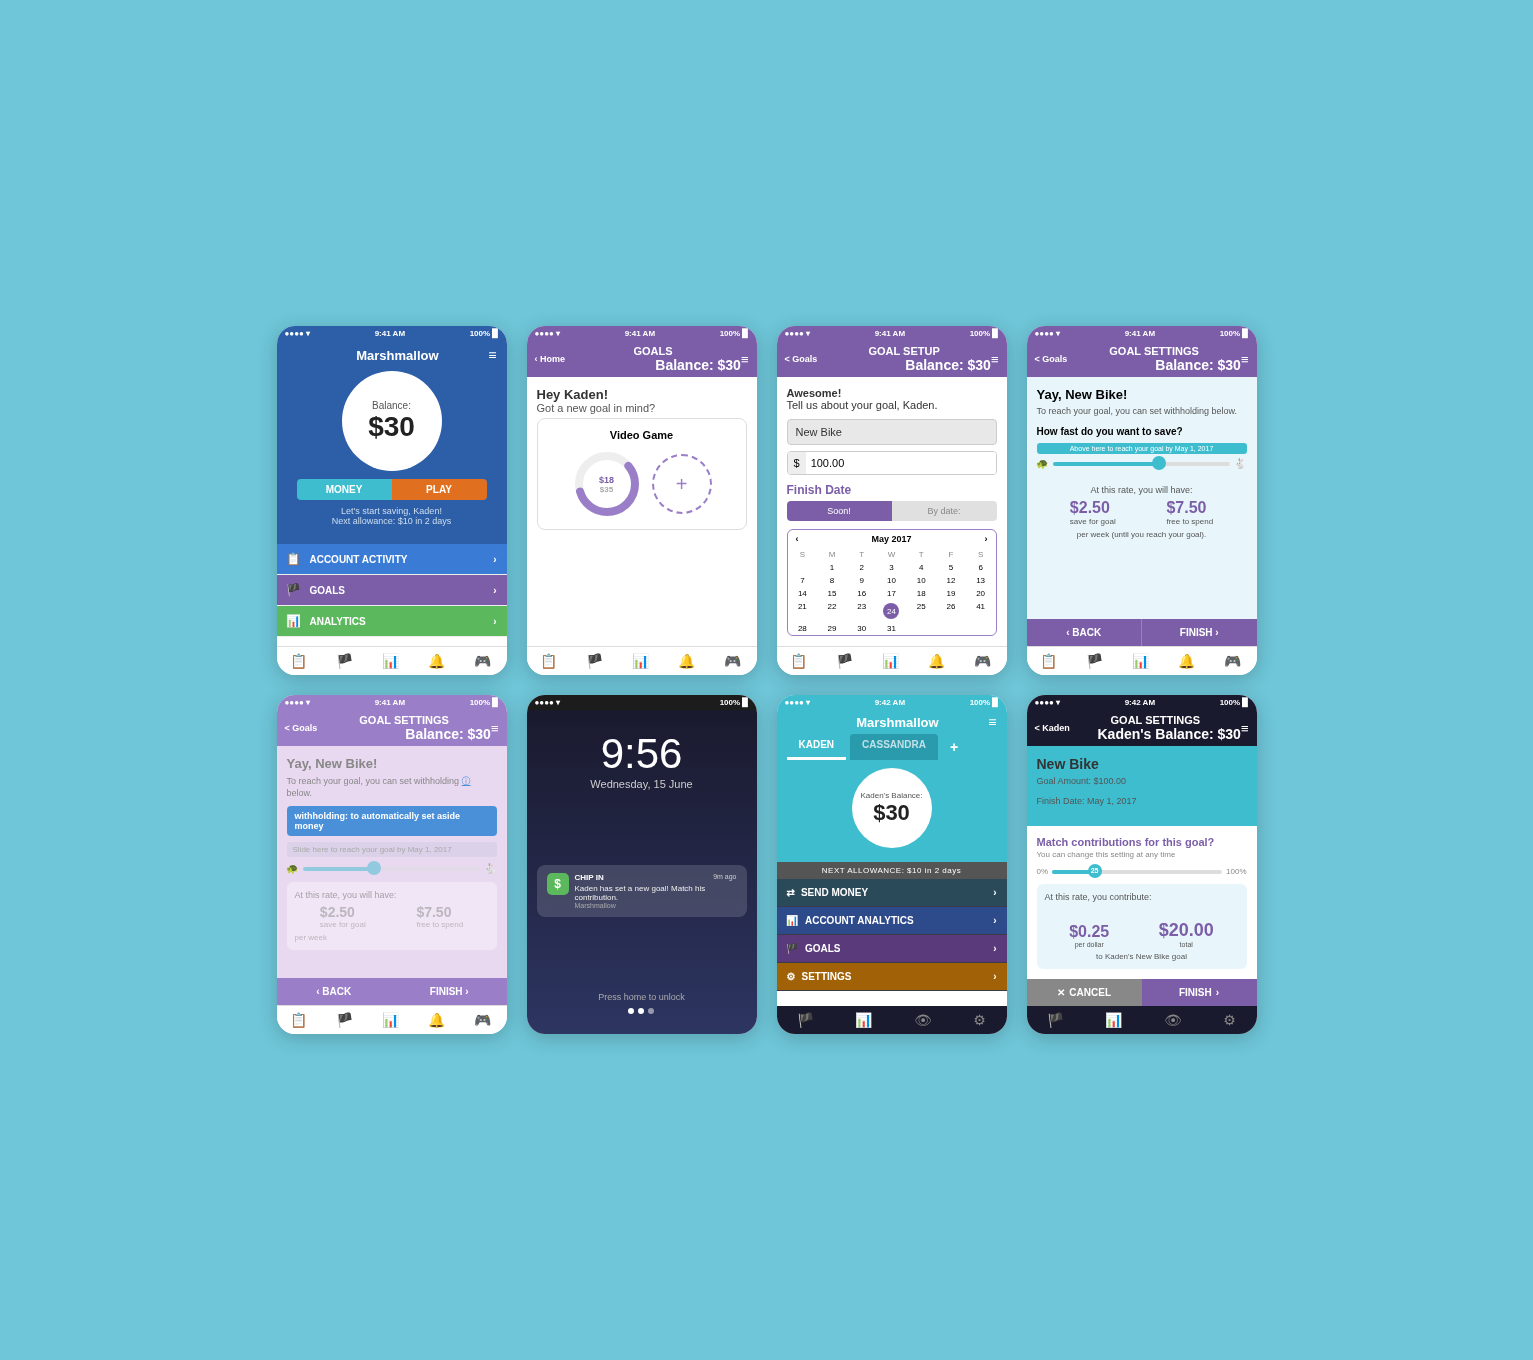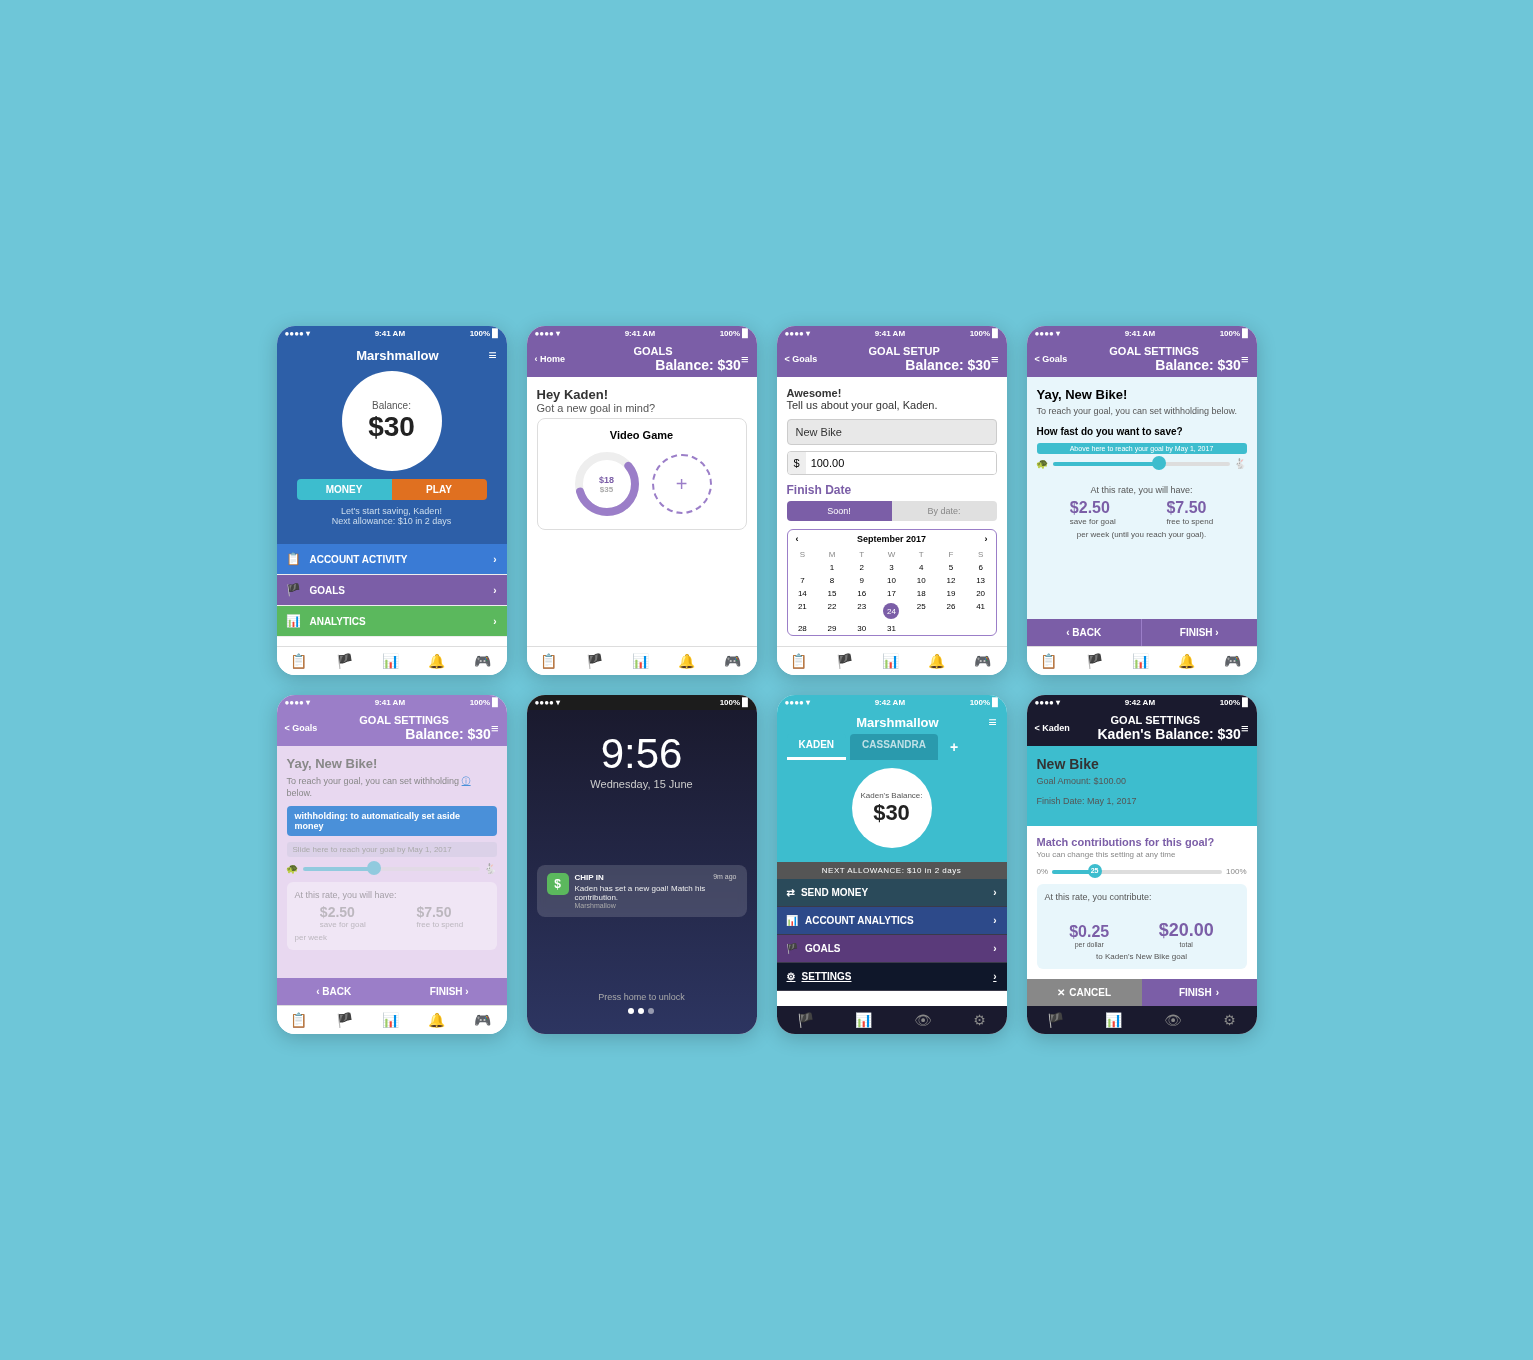--- a/index.html
+++ b/index.html
@@ -355,21 +355,21 @@
       justify-content: space-between;
       padding: 8px 10px;
       border-bottom: 1px solid #3a3a4a;
       font-size: 10px;
       font-weight: 600;
       color: #fff;
     }
     .mi-dark-teal { background: #2a4a5a; }
     .mi-dark-blue { background: #2d4a8a; }
     .mi-dark-purple { background: #5a3a7a; }
-    .mi-dark-green { background: #0f172a; text-decoration: underline; }
+    .mi-dark-green { background: #a16207; }
     .ph8-goal-title { font-size: 14px; font-weight: 700; color: #333; margin-bottom: 4px; }
     .ph8-goal-details { font-size: 9px; color: #555; margin-bottom: 10px; }
     .match-label { font-size: 11px; font-weight: 600; color: #7b5ea7; margin-bottom: 2px; }
     .match-sub { font-size: 8px; color: #888; margin-bottom: 8px; }
     .slider-row2 {
       display: flex;
       align-items: center;
       gap: 4px;
       margin-bottom: 2px;
     }
@@ -548,21 +548,21 @@
         <input style="border: none; outline: none; padding: 5px; font-size: 11px; flex: 1 1 0%;" value="100.00" readonly="">
       </div>
       <div class="finish-date-label">Finish Date</div>
       <div class="toggle-row">
         <div class="toggle-btn toggle-active">Soon!</div>
         <div class="toggle-btn toggle-inactive">By date:</div>
       </div>
       <div class="calendar-box">
         <div class="cal-header">
           <span>‹</span>
-          <span>September 2017</span>
+          <span>May 2017</span>
           <span>›</span>
         </div>
         <div class="cal-grid">
           <span class="cal-day">S</span>
           <span class="cal-day">M</span>
           <span class="cal-day">T</span>
           <span class="cal-day">W</span>
           <span class="cal-day">T</span>
           <span class="cal-day">F</span>
           <span class="cal-day">S</span>

